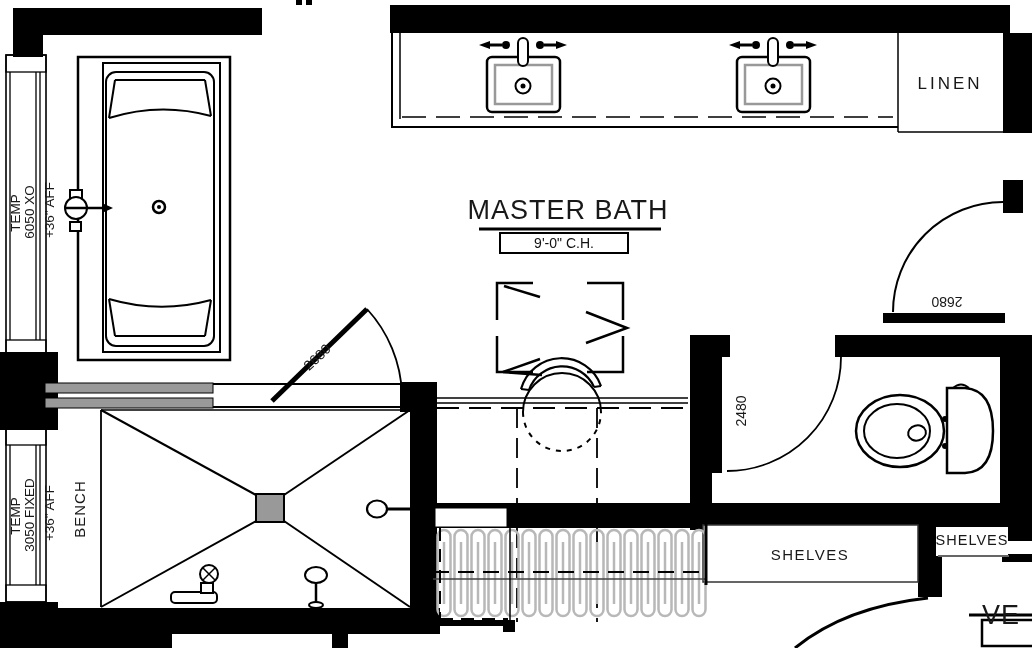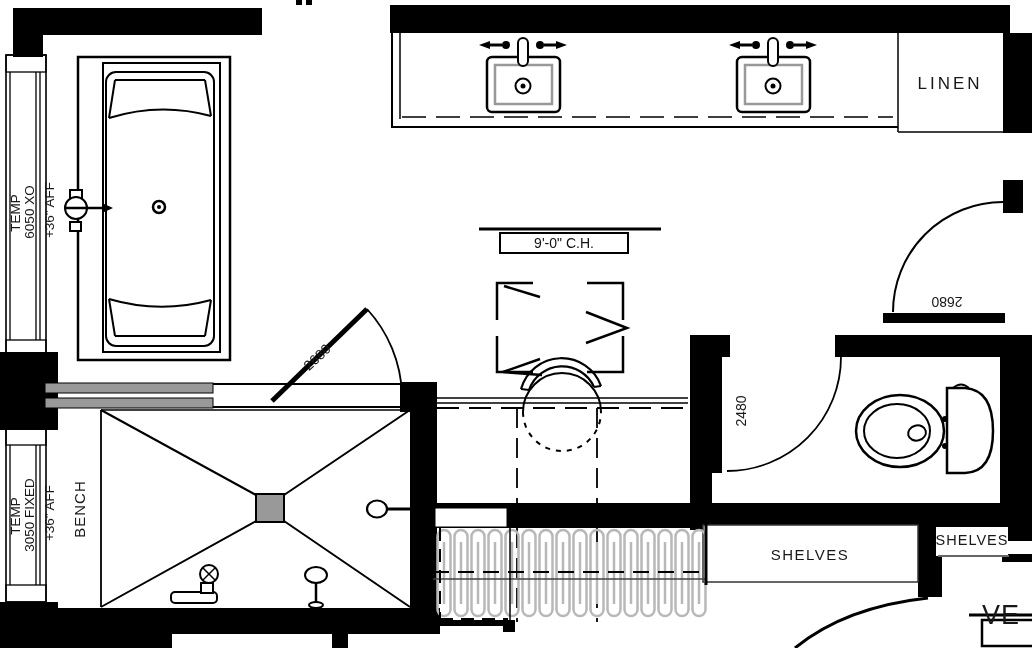--- a/index.html
+++ b/index.html
@@ -257,20 +257,21 @@
   </g>
 
   <path d="M893,312 A110 110 0 0 1 1003,202" stroke="#000" stroke-width="2" fill="none"></path>
   <path d="M928,598 Q845,607 795,648" stroke="#000" stroke-width="3" fill="none"></path>
 
   <line x1="479" y1="229" x2="661" y2="229" stroke="#000" stroke-width="3"></line>
   <line x1="969" y1="615" x2="1032" y2="615" stroke="#000" stroke-width="3"></line>
   <rect x="982" y="620" width="58" height="26" fill="none" stroke="#000" stroke-width="2.5"></rect>
 </svg>
 
+  <div class="lbl ctr title" style="left:568px;top:210px;">MASTER BATH</div>
   <div class="chbox" style="left:499px;top:232px;width:130px;height:22px;line-height:18px;">
     <span>9'-0" C.H.</span>
   </div>
 
   <div class="lbl ctr" style="left:950px;top:84px;font-size:17px;letter-spacing:3px;">LINEN</div>
   <div class="lbl rot90" style="left:79px;top:509px;font-size:15px;letter-spacing:1px;">BENCH</div>
   <div class="lbl ctr mid" style="left:810px;top:554px;">SHELVES</div>
   <div class="lbl ctr" style="left:972px;top:540px;font-size:14.5px;letter-spacing:1px;">SHELVES</div>
   <div class="lbl ctr" style="left:1001px;top:615px;font-size:27px;letter-spacing:1px;">VE</div>
 

